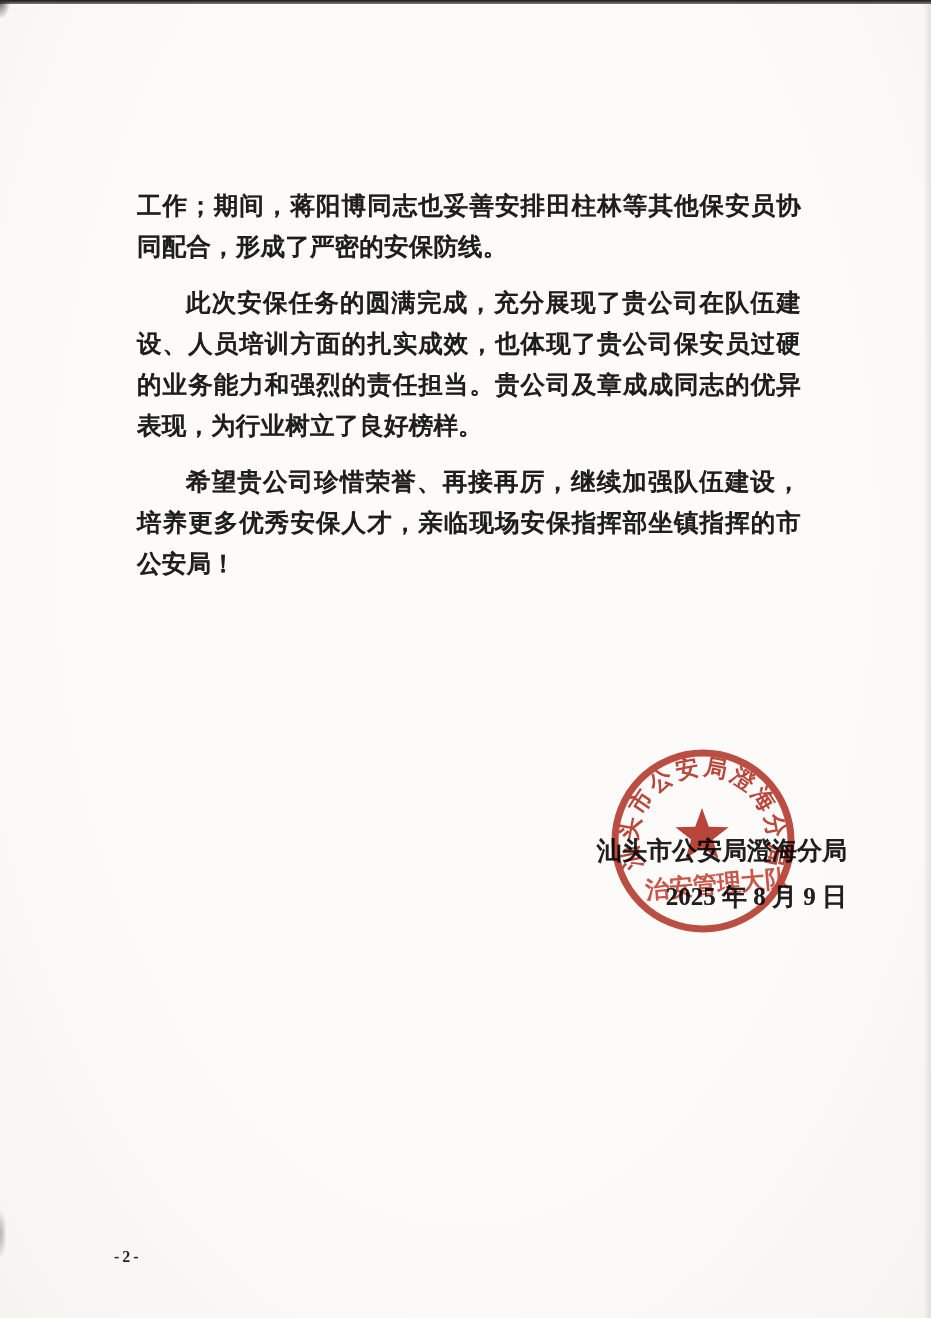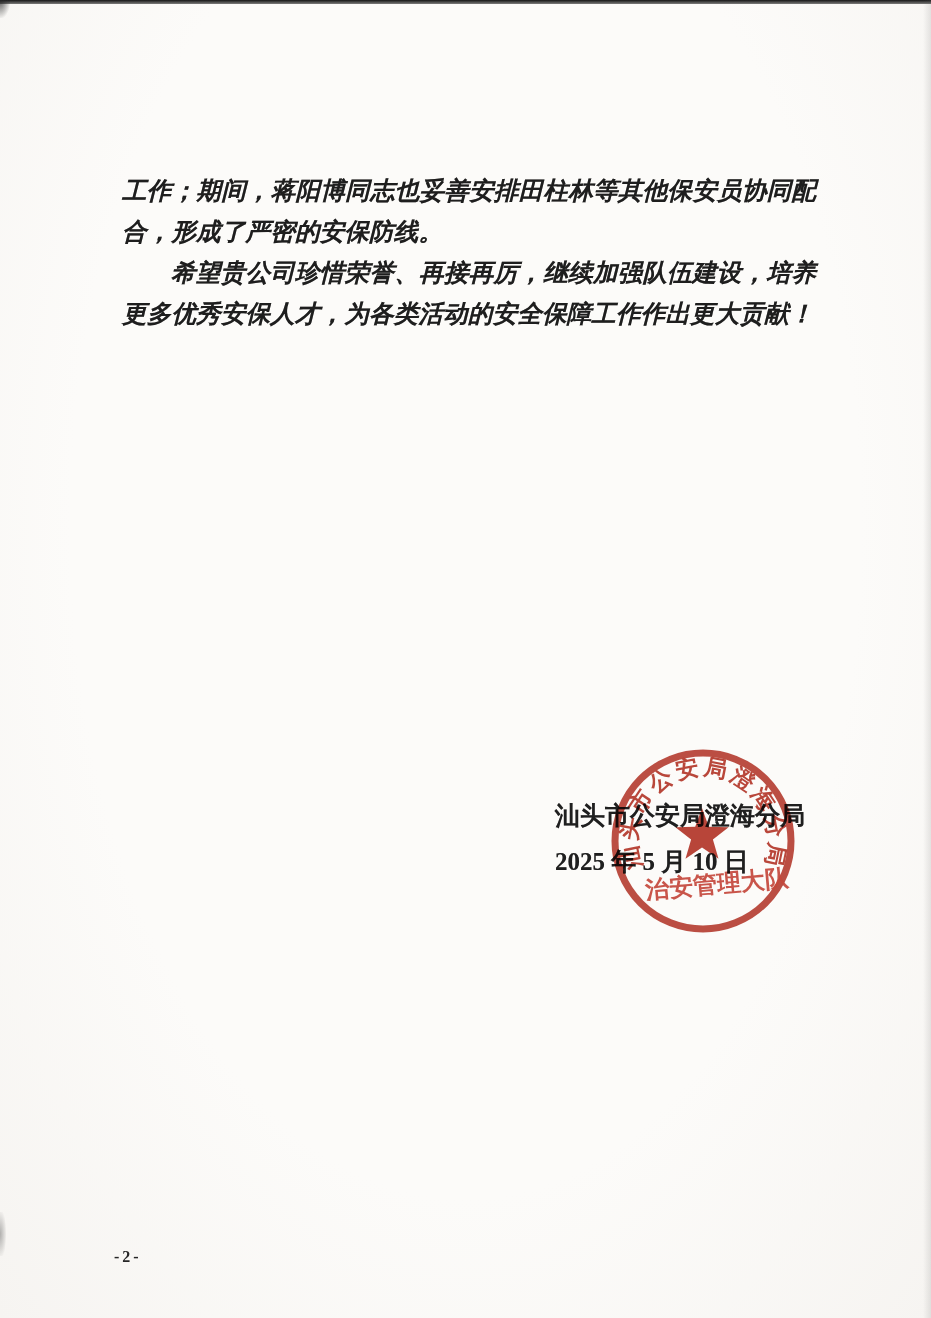--- a/index.html
+++ b/index.html
@@ -43,27 +43,27 @@
     position: absolute;
     left: 122px; top: 170px; width: 694px;
     font-size: 24.5px;
     line-height: 41px;
     font-weight: 600;
     letter-spacing: 0.2px;
     text-align: justify;
     color: #1e1e1e;
     text-shadow: 0 0 0.5px rgba(30,30,30,.5);
   }
-  .body-text p { margin: 0; font-style: italic; }
+  .body-text p { margin: 15px; }
   .body-text p.indent { text-indent: 2em; }
   
   .signature {
     position: absolute;
-    left: 555px; top: 793px; width: 292px;
-    text-align: left;
+    left: 555px; top: 828px; width: 292px;
+    text-align: right;
     font-size: 25px;
     line-height: 46px;
     font-weight: 600;
     color: #1f1f1f;
     text-shadow: 0 0 0.5px rgba(30,30,30,.5);
     z-index: 1;
   }
   
   .stamp {
     position: absolute;
@@ -92,26 +92,27 @@
 
 <div class="page">
 
   <div class="edge-top"></div>
   <div class="edge-corner"></div>
   <div class="edge-right"></div>
   <div class="edge-smudge"></div>
 
   <div class="body-text">
     <p>工作；期间，蒋阳博同志也妥善安排田柱林等其他保安员协同配合，形成了严密的安保防线。</p>
-    <p class="indent">希望贵公司珍惜荣誉、再接再厉，继续加强队伍建设，培养更多优秀安保人才，为各类活动的安全保障工作作出更大贡献！</p>
+    <p class="indent">此次安保任务的圆满完成，充分展现了贵公司在队伍建设、人员培训方面的扎实成效，也体现了贵公司保安员过硬的业务能力和强烈的责任担当。贵公司及章成成同志的优异表现，为行业树立了良好榜样。</p>
+    <p class="indent">希望贵公司珍惜荣誉、再接再厉，继续加强队伍建设，培养更多优秀安保人才，亲临现场安保指挥部坐镇指挥的市公安局！</p>
   </div>
 
   <div class="signature">
     <div>汕头市公安局澄海分局</div>
-    <div>2025 年 5 月 10 日</div>
+    <div>2025 年 8 月 9 日</div>
   </div>
 
   <svg class="stamp" viewBox="0 0 200 200" xmlns="http://www.w3.org/2000/svg">
     <defs>
       <filter id="inkblur" x="-10%" y="-10%" width="120%" height="120%">
         <feGaussianBlur stdDeviation="0.45"></feGaussianBlur>
       </filter>
       <path id="ringPath" d="M 40.2,127.9 A 66,66 0 1 1 159.8,127.9" fill="none"></path>
     </defs>
     <g filter="url(#inkblur)">

